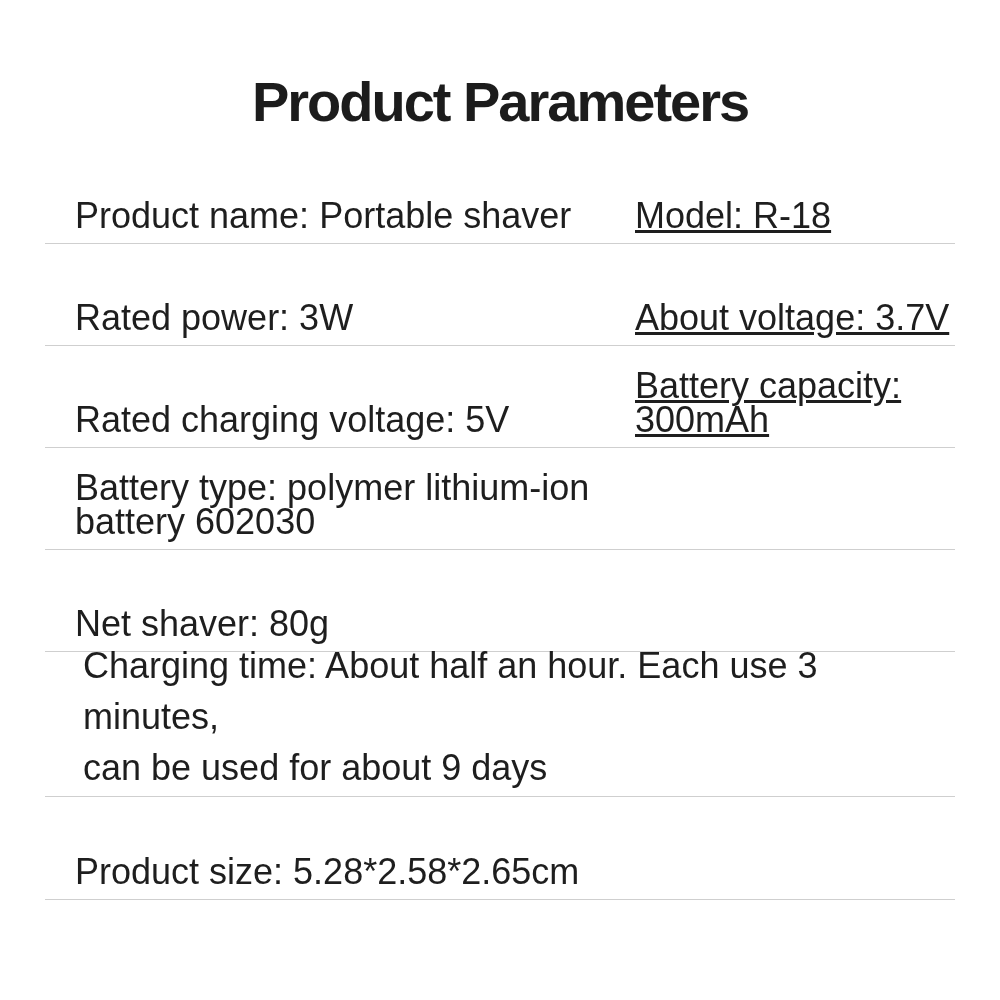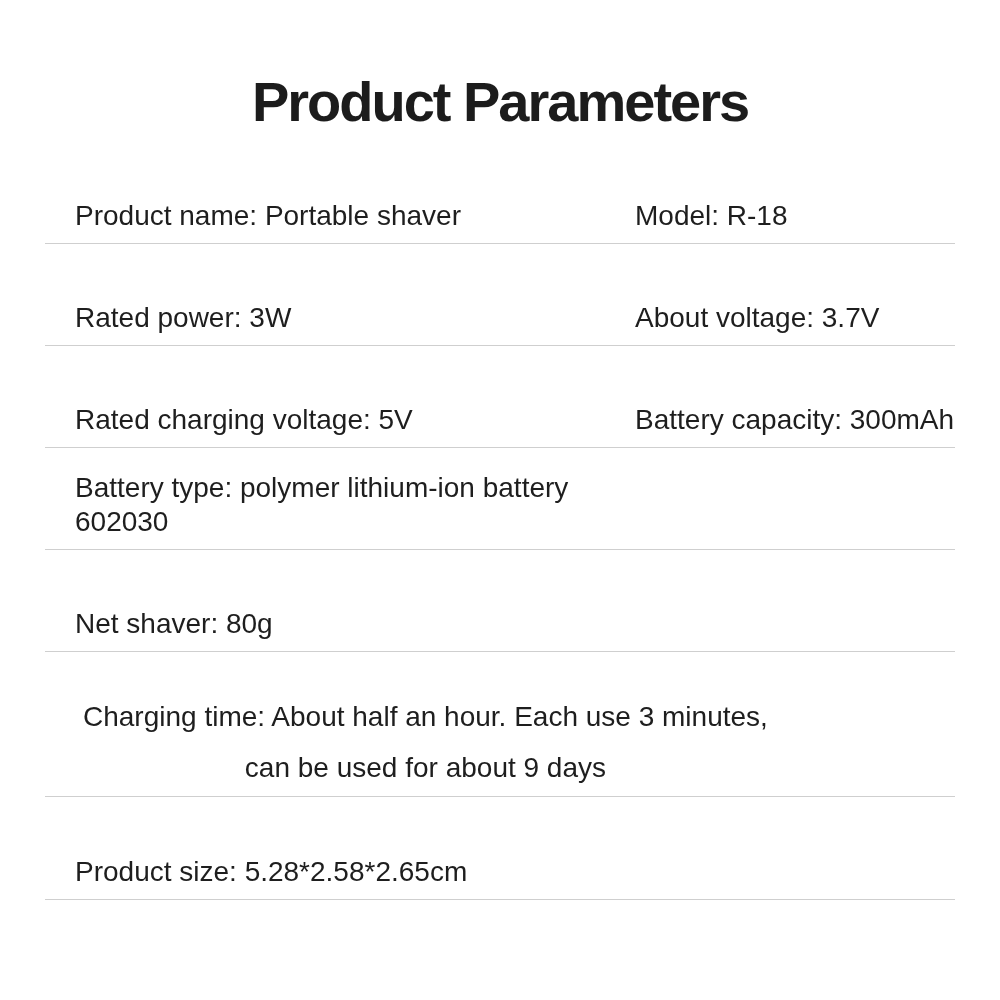--- a/index.html
+++ b/index.html
@@ -29,47 +29,47 @@
   .spec-table {
     margin: 0 45px;
     width: 910px;
   }
   .spec-row {
     display: flex;
     align-items: flex-end;
     height: 102px;
     padding-bottom: 10px;
     border-bottom: 1px solid #cfcfcf;
-    font-size: 28px;
+    font-size: 36px;
     line-height: 34px;
   }
   .spec-row.tall {
     display: block;
     height: 145px;
     padding-bottom: 3px;
     position: relative;
   }
   .spec-row.tall .multiline {
     position: absolute;
     left: 8px;
     bottom: 3px;
     line-height: 51px;
-    text-align: center;
   }
   .spec-row.last {
     height: 103px;
   }
   .cell-left {
     flex: 1 1 auto;
     padding-left: 30px;
   }
   .spec-row.tall .cell-left { padding-left: 30px; }
   .cell-right {
     flex: 0 0 320px;
     width: 320px;
+    text-decoration: underline;
   }
 </style>
 </head>
 <body>
 
 <div class="page">
 
   <div class="page-title">Product Parameters</div>
 
   <div class="spec-table" style="margin-top: 0;">

